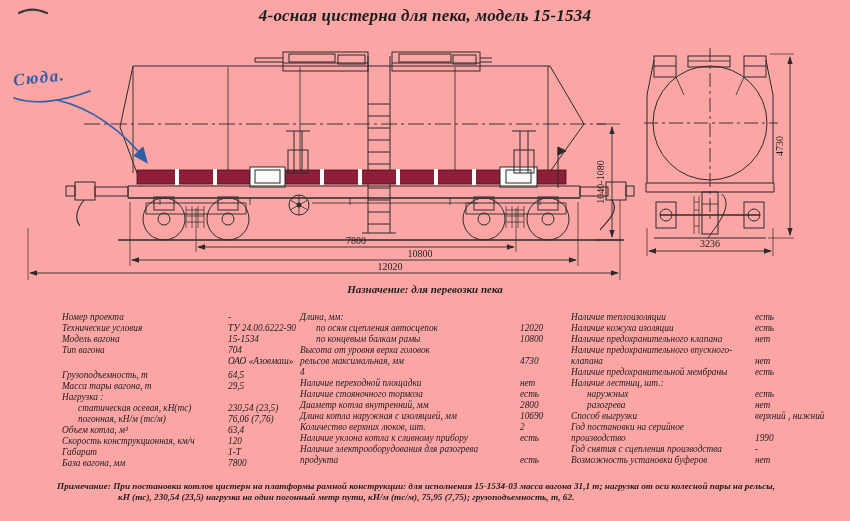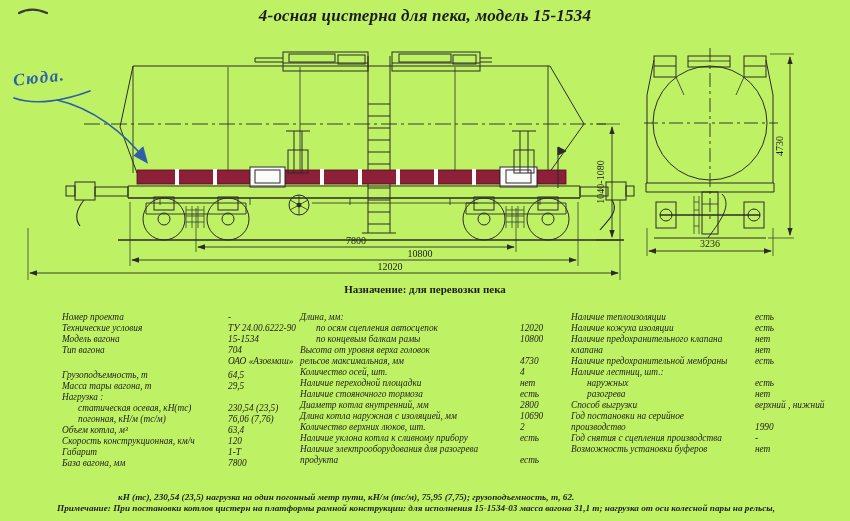--- a/index.html
+++ b/index.html
@@ -1,61 +1,61 @@
 <!DOCTYPE html>
 <html><head>
 <meta charset="utf-8">
 <style>
   html,body{margin:0;padding:0;}
   .page{
     position:relative;
     width:850px;height:521px;
-    background:#bef264;
+    background:#fca5a5;
     font-family:"Liberation Serif","DejaVu Serif",serif;
     color:#1c1c1c;
     overflow:hidden;
   }
   .title{
     position:absolute;top:6px;left:0;right:0;
     text-align:center;
     font-size:17px;font-weight:bold;font-style:italic;
     letter-spacing:.2px;
   }
   .handnote{
     position:absolute;left:13px;top:68px;
     color:#2e5fa7;
     font-size:17px;font-weight:bold;font-style:italic;
     letter-spacing:1.5px;
     transform:rotate(-6deg);
   }
   .purpose{
     position:absolute;top:283px;left:0;right:0;
     text-align:center;
-    font-size:11px;font-weight:bold;
+    font-size:11px;font-weight:bold;font-style:italic;
   }
   svg.draw{position:absolute;left:0;top:0;}
   
   .spec-col{
     position:absolute;top:312px;
     font-size:9.3px;font-weight:normal;font-style:italic;
     line-height:11px;
   }
   .spec-col .spec-row{display:flex;white-space:nowrap;}
   .spec-col .spec-row.gap{margin-top:3px;}
   .spec-col .lbl{flex:0 0 auto;box-sizing:border-box;}
   .spec-col .ind .lbl{padding-left:16px;}
   .c1{left:62px;width:235px;}  .c1 .lbl{width:166px;}
   .c2{left:300px;width:262px;} .c2 .lbl{width:220px;}
   .c3{left:571px;width:279px;} .c3 .lbl{width:184px;}
   .note{
     position:absolute;
     font-size:9.2px;font-weight:bold;font-style:italic;
     white-space:nowrap;
   }
-  .note1{left:57px;top:481px;margin-top:22px;}
+  .note1{left:57px;top:481px;}
   .note2{left:118px;top:492px;}
   .dimtxt{
     font-family:"Liberation Serif","DejaVu Serif",serif;
     font-size:10px;fill:#1c1c1c;font-style:normal;
   }
 </style>
 </head>
 <body>
 
 <div class="page">
@@ -335,21 +335,20 @@
       </div>
       <div class="spec-row">
         <span class="lbl">Высота от уровня верха головок</span>
         <span class="val"></span>
       </div>
       <div class="spec-row">
         <span class="lbl">рельсов максимальная, мм</span>
         <span class="val">4730</span>
       </div>
       <div class="spec-row">
-        <span class="lbl">Количество осей, шт.</span>
         <span class="val">4</span>
       </div>
       <div class="spec-row">
         <span class="lbl">Наличие переходной площадки</span>
         <span class="val">нет</span>
       </div>
       <div class="spec-row">
         <span class="lbl">Наличие стояночного тормоза</span>
         <span class="val">есть</span>
       </div>
@@ -385,20 +384,24 @@
       </div>
       <div class="spec-row">
         <span class="lbl">Наличие кожуха изоляции</span>
         <span class="val">есть</span>
       </div>
       <div class="spec-row">
         <span class="lbl">Наличие предохранительного клапана</span>
         <span class="val">нет</span>
       </div>
       <div class="spec-row">
+        <span class="lbl">Наличие предохранительного впускного-</span>
+        <span class="val"></span>
+      </div>
+      <div class="spec-row">
         <span class="lbl">клапана</span>
         <span class="val">нет</span>
       </div>
       <div class="spec-row">
         <span class="lbl">Наличие предохранительной мембраны</span>
         <span class="val">есть</span>
       </div>
       <div class="spec-row">
         <span class="lbl">Наличие лестниц, шт.:</span>
         <span class="val"></span>

